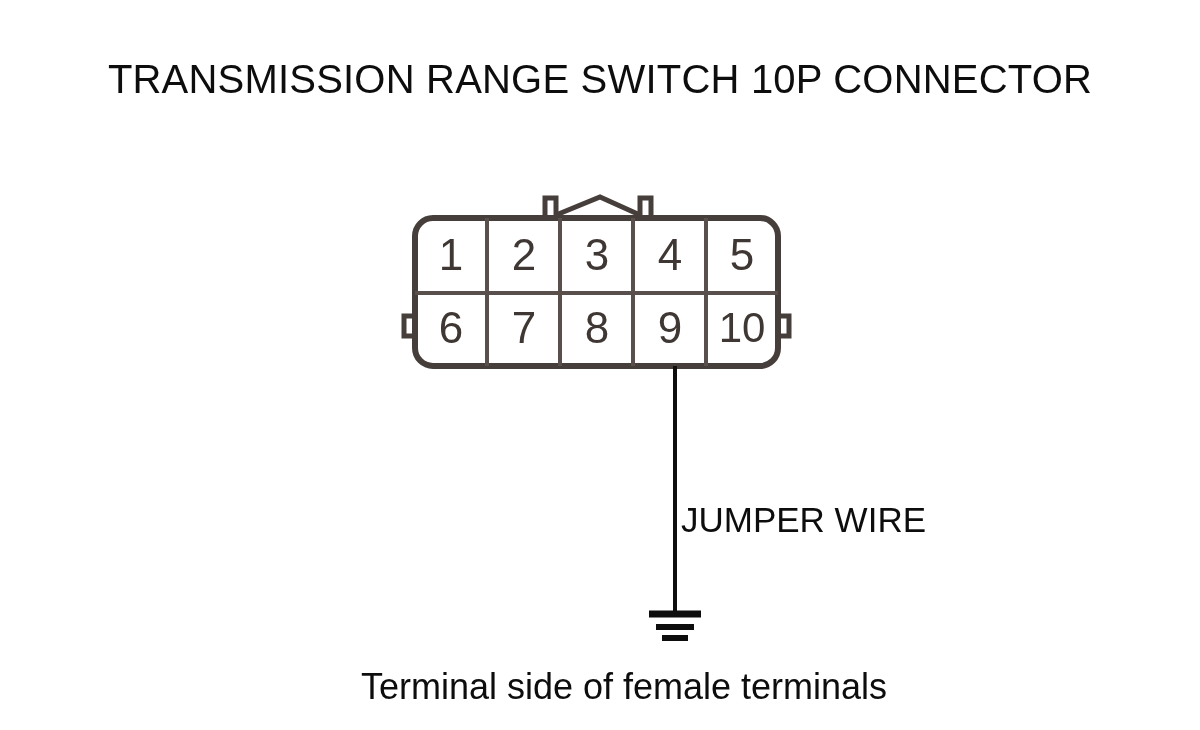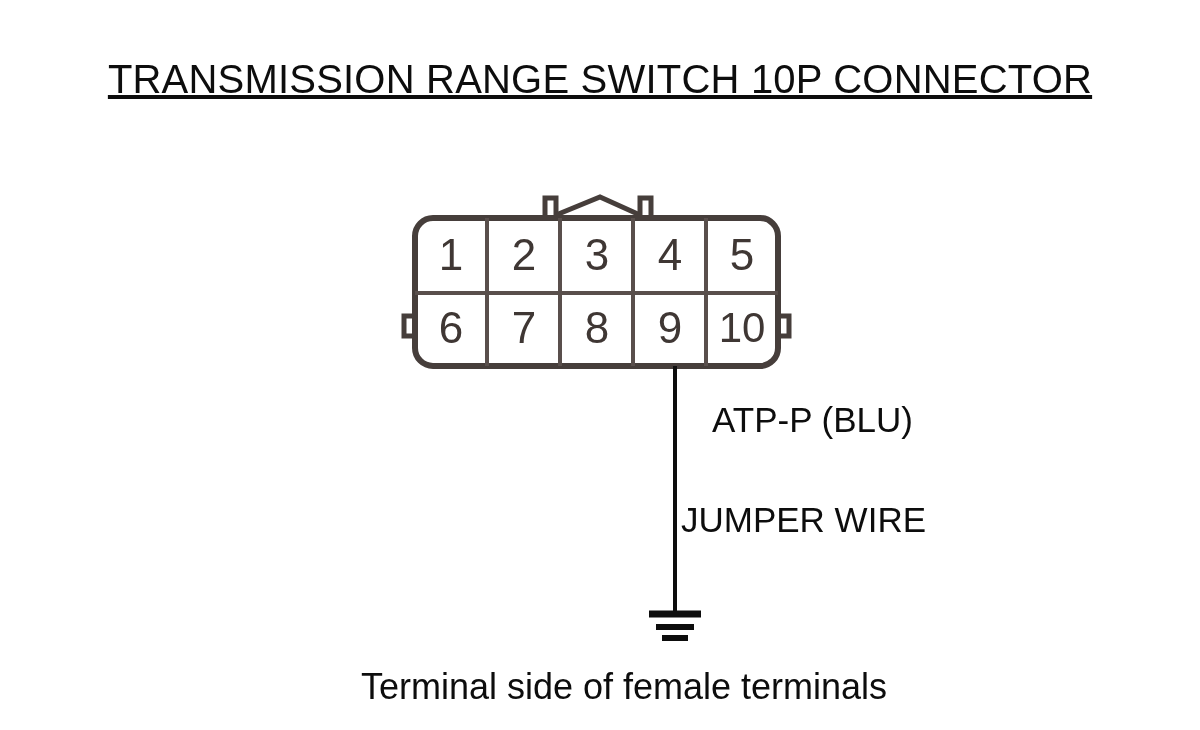--- a/index.html
+++ b/index.html
@@ -25,21 +25,20 @@
   .title {
     position: absolute;
     left: 0;
     top: 57px;
     width: 1200px;
     text-align: center;
     font-size: 40px;
     letter-spacing: 0.2px;
     color: #0d0d0d;
     white-space: nowrap;
-    text-decoration: underline;
   }
   .caption {
     position: absolute;
     left: 0;
     top: 666px;
     width: 1200px;
     text-align: center;
     font-size: 36px;
     color: #0d0d0d;
     white-space: nowrap;
@@ -114,18 +113,17 @@
 
     <line x1="675" y1="366" x2="675" y2="613" stroke="#0d0d0d" stroke-width="4"></line>
 
     <g stroke="#0d0d0d" stroke-linecap="butt">
       <line x1="649" y1="614" x2="701" y2="614" stroke-width="7"></line>
       <line x1="656" y1="627" x2="694" y2="627" stroke-width="6"></line>
       <line x1="662" y1="638" x2="688" y2="638" stroke-width="6"></line>
     </g>
   </svg>
 
-  <div class="wire-label signal">ATP-P (BLU)</div>
   <div class="wire-label jumper">JUMPER WIRE</div>
 
   <div class="caption">Terminal side of female terminals</div>
 
 </div>
 
 </body></html>

